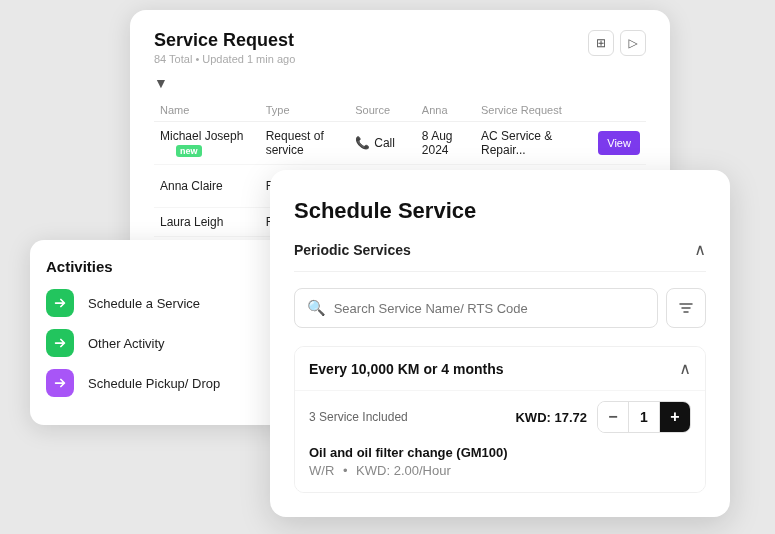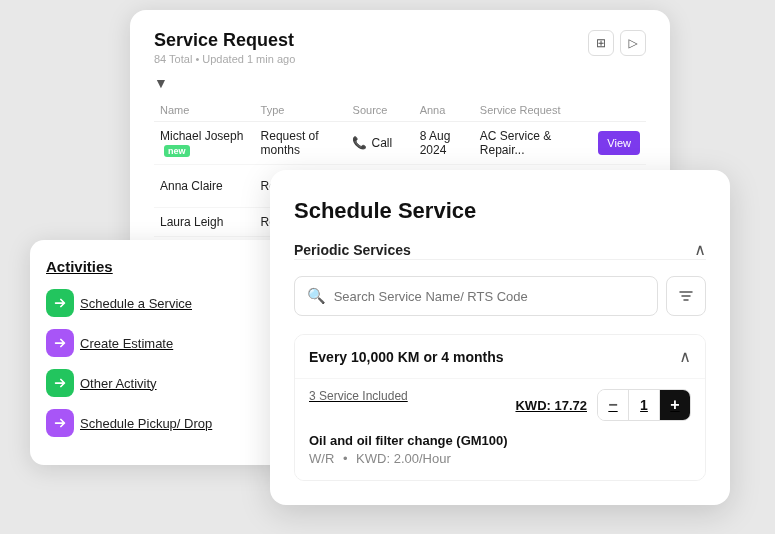--- a/index.html
+++ b/index.html
@@ -100,21 +100,21 @@
       font-size: 12px;
       vertical-align: middle;
     }
 
     .badge-new {
       background: #4ade80;
       color: #fff;
       font-size: 9px;
       border-radius: 3px;
       padding: 1px 4px;
-      margin-left: 4px;
+      margin-left: 16px;
       font-weight: 600;
       vertical-align: middle;
     }
 
     .view-btn {
       background: #7c3aed;
       color: #fff;
       border: none;
       border-radius: 4px;
       padding: 6px 9px;
@@ -142,34 +142,33 @@
     .activities-panel {
       position: absolute;
       top: 240px;
       left: 30px;
       width: 262px;
       background: #fff;
       border-radius: 14px;
       box-shadow: 0 4px 24px rgba(0,0,0,0.13);
       padding: 18px 16px 16px 16px;
       z-index: 3;
-      text-decoration: underline;
     }
 
     .activities-title {
       font-size: 15px;
       font-weight: 700;
       color: #111;
       margin-bottom: 14px;
     }
 
     .activity-item {
       display: flex;
       align-items: center;
-      gap: 6px;
+      gap: 14px;
       margin-bottom: 12px;
       cursor: pointer;
     }
 
     .activity-icon {
       width: 28px;
       height: 28px;
       border-radius: 8px;
       display: flex;
       align-items: center;
@@ -210,20 +209,21 @@
       font-weight: 700;
       color: #111;
       margin-bottom: 16px;
     }
 
     .section-header {
       display: flex;
       align-items: center;
       justify-content: space-between;
       border-bottom: 1px solid #f0f0f0;
+      padding-bottom: 12px;
       margin-bottom: 16px;
     }
 
     .section-label {
       font-size: 14px;
       font-weight: 600;
       color: #222;
     }
 
     .chevron-up {
@@ -297,24 +297,23 @@
     }
 
     .service-group-body {
       padding: 10px 14px 14px 14px;
       border-top: 1px solid #f5f5f5;
       background: #fff;
     }
 
     .service-included-row {
       display: flex;
-      align-items: flex-start;
+      align-items: center;
       justify-content: space-between;
       margin-bottom: 12px;
-      text-decoration: underline;
     }
 
     .service-included-label {
       font-size: 12px;
       color: #666;
     }
 
     .price-qty-row {
       display: flex;
       align-items: center;
@@ -411,21 +410,21 @@
         <th>Service Request</th>
         <th></th>
       </tr>
     </thead>
     <tbody>
       <tr>
         <td>
           <span>Michael Joseph</span>
           <span class="badge-new">new</span>
         </td>
-        <td>Request of months</td>
+        <td>Request of service</td>
         <td><span class="source-icon">📞</span>Call</td>
         <td>8 Aug 2024</td>
         <td>AC Service &amp; Repair...</td>
         <td><button class="view-btn">View</button></td>
       </tr>
       <tr>
         <td>Anna Claire</td>
         <td>Request a call</td>
         <td><span class="source-icon">🌐</span>Website</td>
         <td>8 Aug 2024</td>
@@ -461,28 +460,20 @@
 
   <div class="activity-item">
     <div class="activity-icon green">
       <svg viewBox="0 0 16 16">
           <path d="M3 8h10M9 4l4 4-4 4" stroke="#fff" stroke-width="2" fill="none" stroke-linecap="round" stroke-linejoin="round"></path>
         </svg>
     </div>
     <span class="activity-label">Schedule a Service</span>
   </div>
 
-  <div class="activity-item">
-    <div class="activity-icon purple">
-      <svg viewBox="0 0 16 16">
-          <path d="M3 8h10M9 4l4 4-4 4" stroke="#fff" stroke-width="2" fill="none" stroke-linecap="round" stroke-linejoin="round"></path>
-        </svg>
-    </div>
-    <span class="activity-label">Create Estimate</span>
-  </div>
 
   <div class="activity-item">
     <div class="activity-icon green">
       <svg viewBox="0 0 16 16">
           <path d="M3 8h10M9 4l4 4-4 4" stroke="#fff" stroke-width="2" fill="none" stroke-linecap="round" stroke-linejoin="round"></path>
         </svg>
     </div>
     <span class="activity-label">Other Activity</span>
   </div>
 

